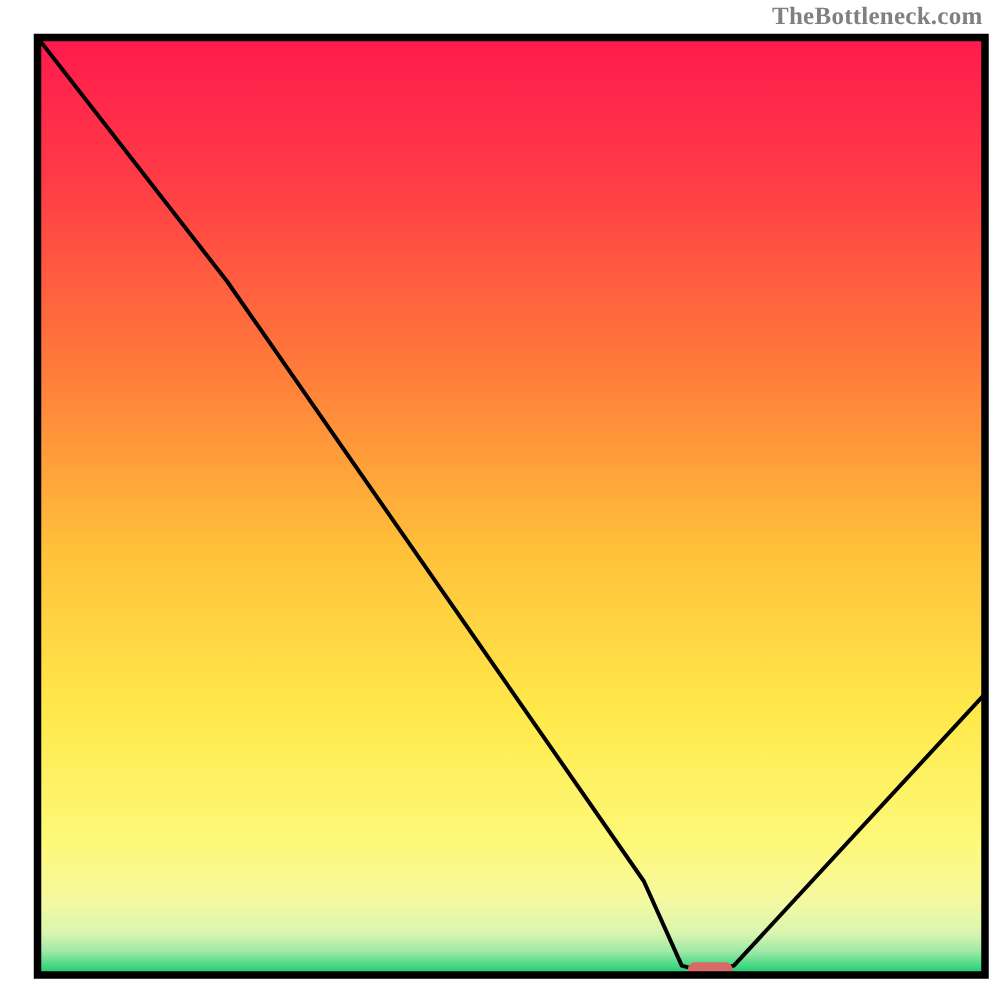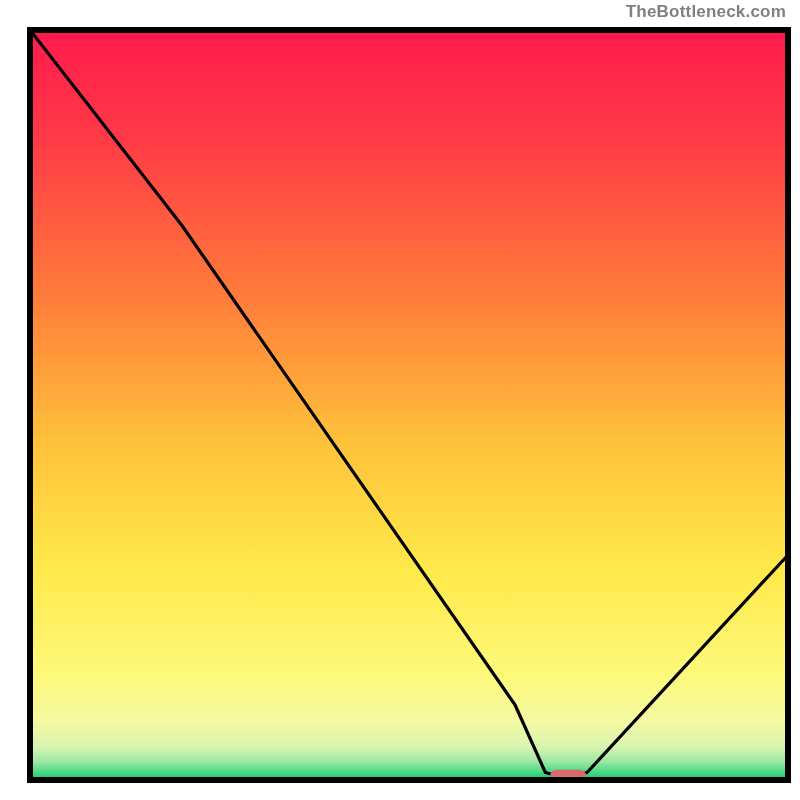--- a/index.html
+++ b/index.html
@@ -15,22 +15,22 @@
     left: 0;
     top: 0;
     width: 800px;
     height: 800px;
     box-sizing: border-box;
   }
   .watermark {
     position: absolute;
     top: 2px;
     right: 14px;
-    font-family: Liberation Sans, sans-serif;
-    font-size: 17px;
+    font-family: Liberation Serif, serif;
+    font-size: 20px;
     font-weight: bold;
     color: #808080;
     letter-spacing: 0.2px;
   }
   svg {
     position: absolute;
     left: 0;
     top: 0;
   }
 </style>

